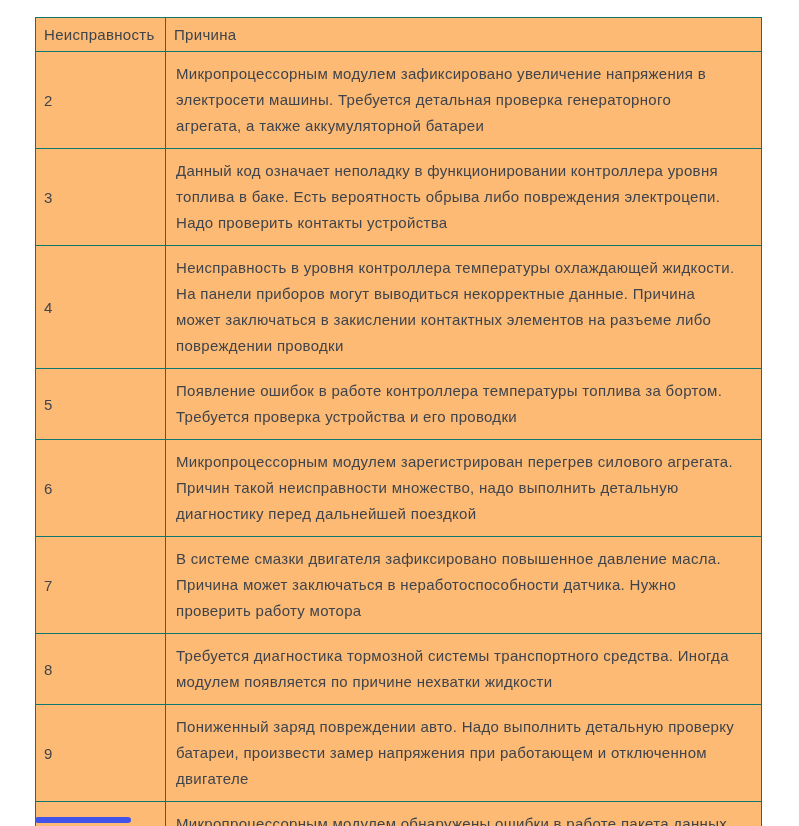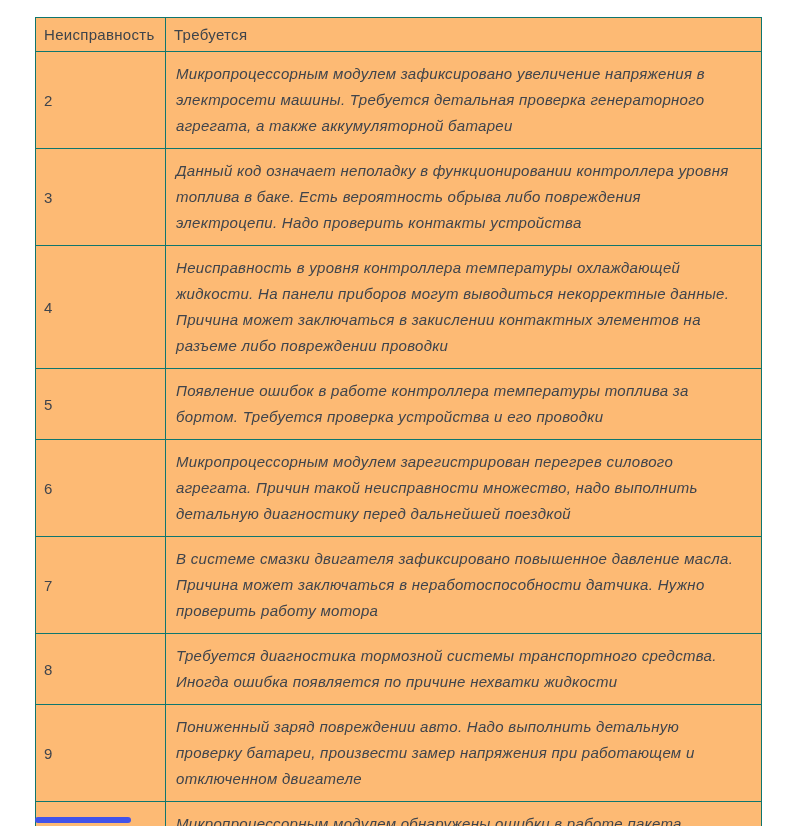--- a/index.html
+++ b/index.html
@@ -31,21 +31,20 @@
     text-align: left;
     vertical-align: middle;
     background: #fdba74;
   }
   thead tr { height: 34px; }
   th { padding: 2px 8px 2px 8px; color: #3e444b; }
   td.code { padding: 8px 8px 8px 8px; }
   td.desc {
     padding: 9px 26px 9px 10px;
     line-height: 26px;
-    font-style: italic;
   }
   .progress-bar {
     position: absolute;
     left: 35px;
     top: 817px;
     width: 96px;
     height: 6px;
     border-radius: 3px;
     background: #4253e9;
   }
@@ -55,21 +54,21 @@
 
 <div class="page">
   <table class="fault-table" style="color: rgb(63, 68, 76);">
     <colgroup>
       <col class="col-code">
       <col class="col-desc">
     </colgroup>
     <thead>
       <tr>
         <th>Неисправность</th>
-        <th>Требуется</th>
+        <th>Причина</th>
       </tr>
     </thead>
     <tbody>
         <tr style="height: 94px;">
           <td class="code">2</td>
           <td class="desc">Микропроцессорным модулем зафиксировано увеличение напряжения в электросети машины. Требуется детальная проверка генераторного агрегата, а также аккумуляторной батареи</td>
         </tr>
         <tr style="height: 87px;">
           <td class="code">3</td>
           <td class="desc">Данный код означает неполадку в функционировании контроллера уровня топлива в баке. Есть вероятность обрыва либо повреждения электроцепи. Надо проверить контакты устройства</td>
@@ -85,21 +84,21 @@
         <tr style="height: 86px;">
           <td class="code">6</td>
           <td class="desc">Микропроцессорным модулем зарегистрирован перегрев силового агрегата. Причин такой неисправности множество, надо выполнить детальную диагностику перед дальнейшей поездкой</td>
         </tr>
         <tr style="height: 87px;">
           <td class="code">7</td>
           <td class="desc">В системе смазки двигателя зафиксировано повышенное давление масла. Причина может заключаться в неработоспособности датчика. Нужно проверить работу мотора</td>
         </tr>
         <tr style="height: 63px;">
           <td class="code">8</td>
-          <td class="desc">Требуется диагностика тормозной системы транспортного средства. Иногда ошибка появляется по причине нехватки жидкости</td>
+          <td class="desc">Требуется диагностика тормозной системы транспортного средства. Иногда модулем появляется по причине нехватки жидкости</td>
         </tr>
         <tr style="height: 89px;">
           <td class="code">9</td>
           <td class="desc">Пониженный заряд повреждении авто. Надо выполнить детальную проверку батареи, произвести замер напряжения при работающем и отключенном двигателе</td>
         </tr>
         <tr style="height: 66px;">
           <td class="code">E</td>
           <td class="desc">Микропроцессорным модулем обнаружены ошибки в работе пакета данных, который заложен в память EEPROM</td>
         </tr>
       </tbody>

